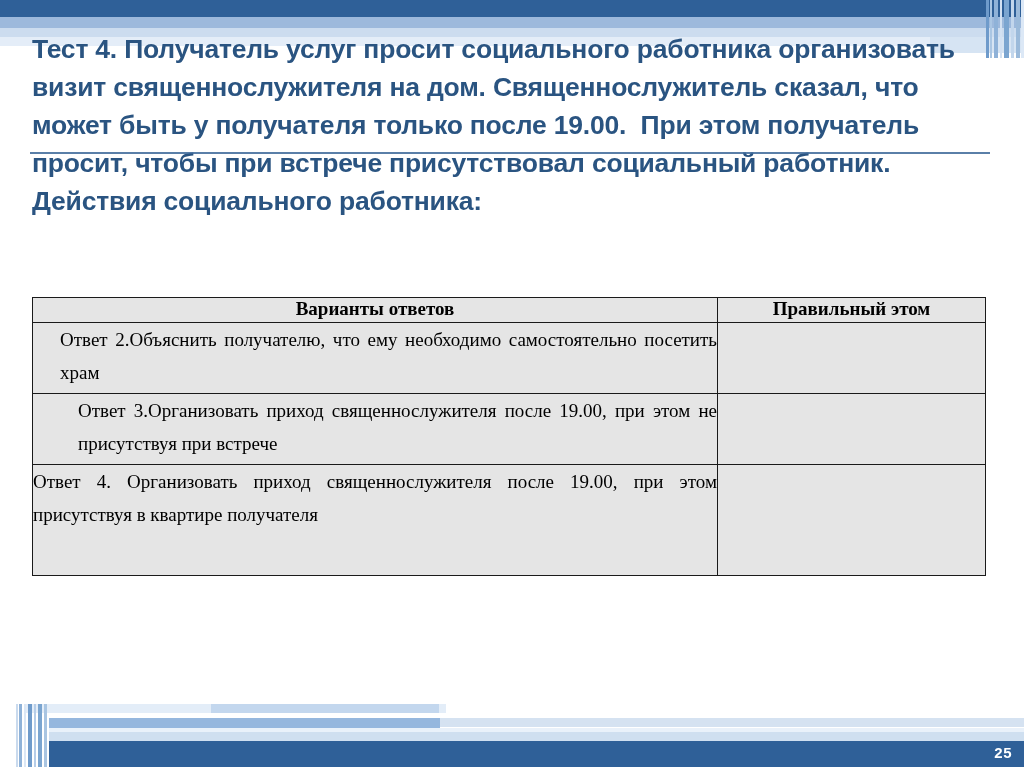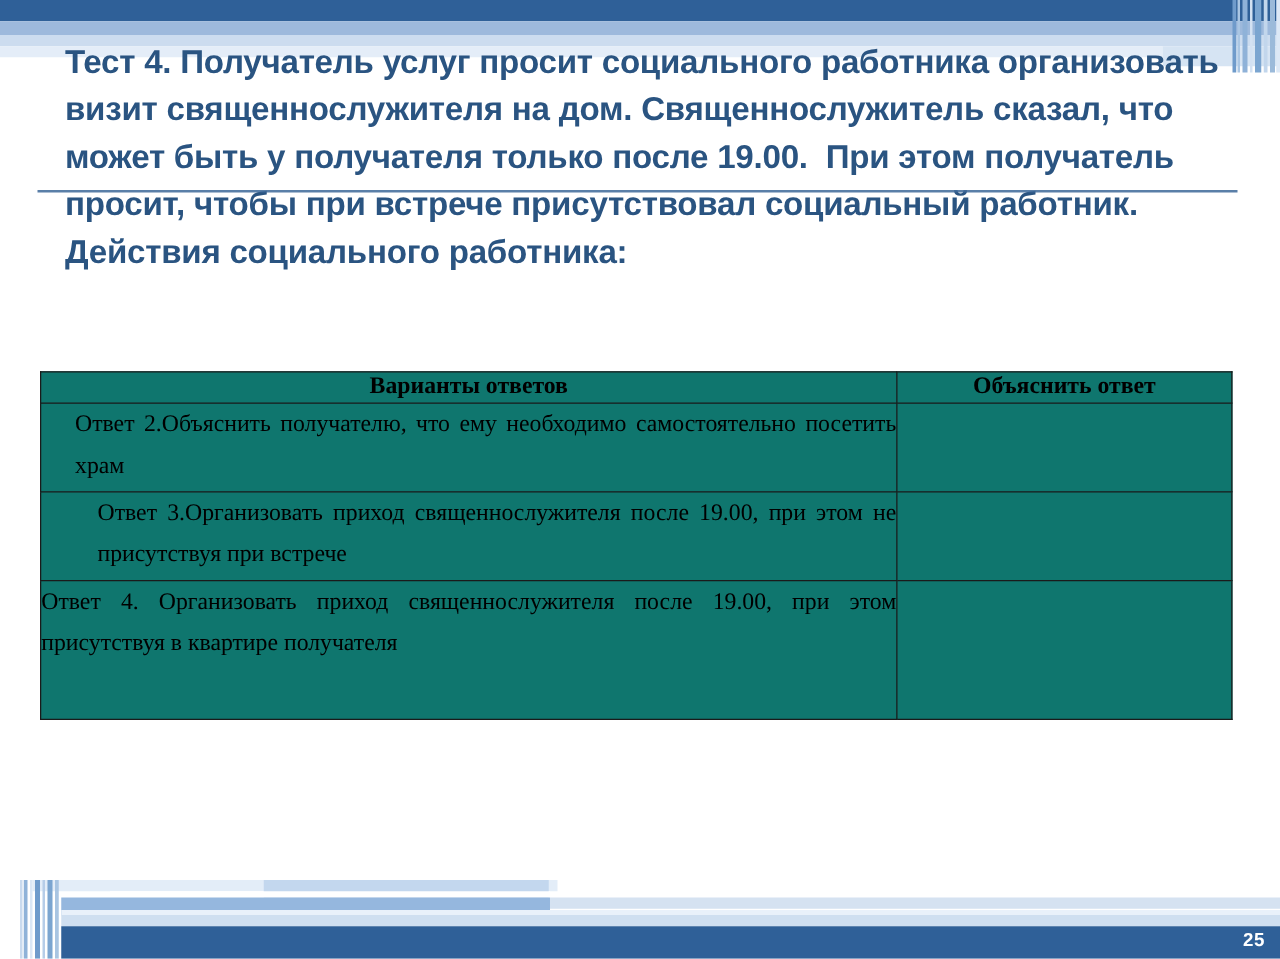--- a/index.html
+++ b/index.html
@@ -66,21 +66,20 @@
     position: absolute;
     top: 0;
     height: 58px;
   }
 
   
   .title-block {
     position: absolute;
     left: 32px; top: 30px;
     width: 940px;
-    margin-left: 20px;
   }
   .title-text {
     font-family: "Liberation Sans", sans-serif;
     font-weight: bold;
     font-size: 26.5px;
     line-height: 38px;
     color: #2a5481;
     letter-spacing: -0.2px;
     white-space: pre-wrap;
   }
@@ -92,21 +91,21 @@
     opacity: 0.85;
   }
 
   
   .answers-table {
     position: absolute;
     left: 32px; top: 297px;
     width: 953px;
     border-collapse: collapse;
     table-layout: fixed;
-    background: #0f766e;
+    background: #e5e5e5;
   }
   .answers-table td, .answers-table th {
     border: 1.6px solid #1a1a1a;
     vertical-align: top;
     padding: 0;
   }
   .col-variants { width: 685px; }
   .col-correct  { width: 268px; }
 
   .th-cell {
@@ -236,21 +235,21 @@
 <div class="title-rule"></div>
 
 <table class="answers-table">
   <colgroup>
     <col class="col-variants">
     <col class="col-correct">
   </colgroup>
   <thead>
     <tr>
       <th class="th-cell">Варианты ответов</th>
-      <th class="th-cell">Объяснить ответ</th>
+      <th class="th-cell">Правильный этом</th>
     </tr>
   </thead>
   <tbody>
     <tr>
       <td class="ans-cell row-2"> Ответ 2.Объяснить получателю, что ему необходимо самостоятельно посетить храм</td>
       <td class="correct-cell"></td>
     </tr>
     <tr>
       <td class="ans-cell row-3"> Ответ 3.Организовать приход священнослужителя после 19.00, при этом не присутствуя при встрече</td>
       <td class="correct-cell"></td>

